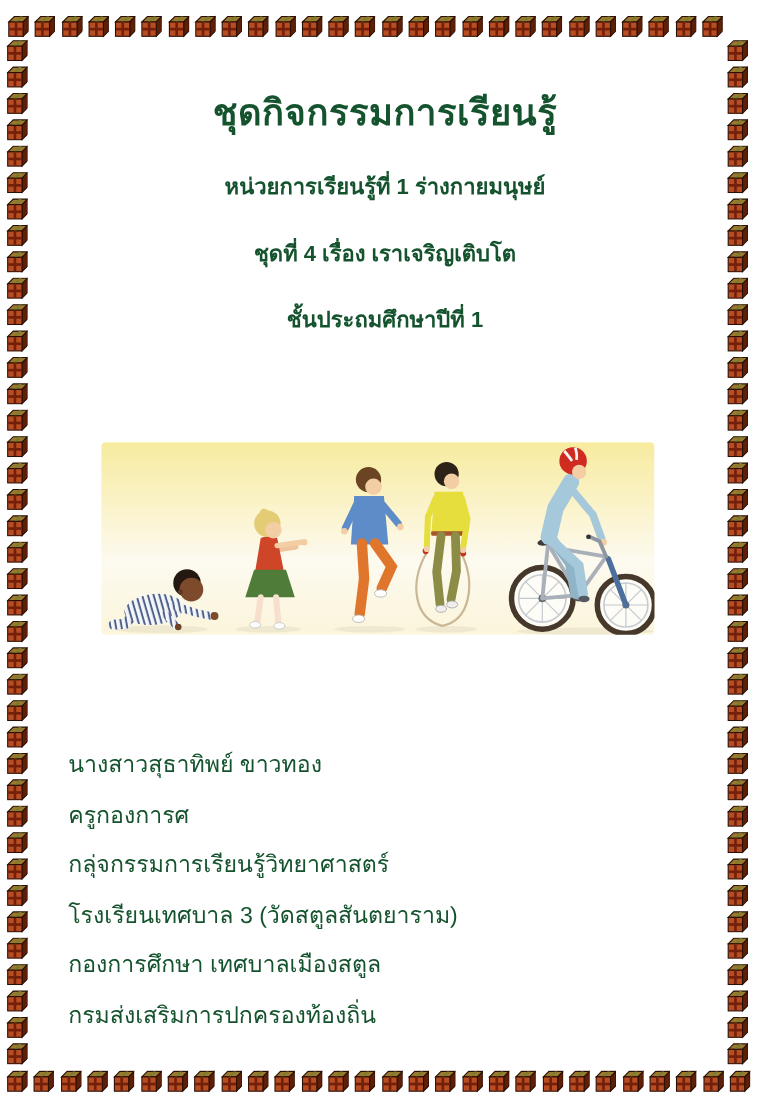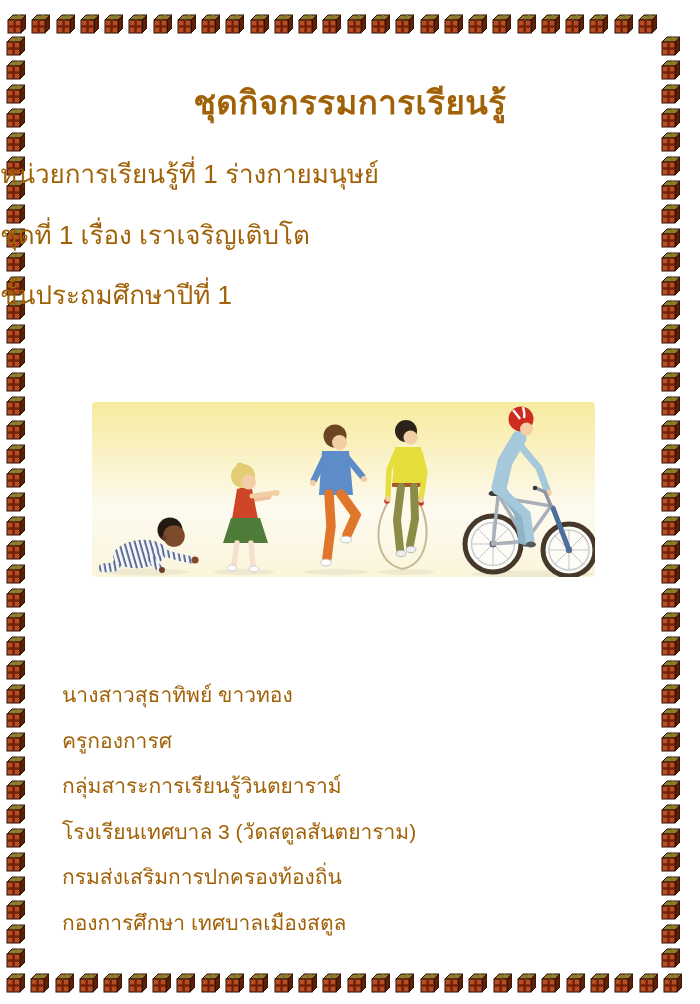--- a/index.html
+++ b/index.html
@@ -2,39 +2,39 @@
 <html lang="th" style="--gift-front: #b84d22; --gift-ribbon: #73200b; --gift-top: #9a7a2e; --gift-topribbon: #7c7c30; --gift-side: #5e1f08; --gift-outline: #2a0f05; --illus-top: #f7eb9e; --illus-mid: #fdfaf0; --illus-bottom: #fbf5da;"><head>
 <meta charset="utf-8">
 <style>
   html,body{margin:0;padding:0;}
   body{
     width:700px;height:1004px;
     background:#ffffff;
     font-family:"Liberation Sans","DejaVu Sans",sans-serif;
     position:relative;
   }
-  .page{position:absolute;inset:0;overflow:hidden;background:#ffffff;color:#a16207;}
+  .page{position:absolute;inset:0;overflow:hidden;background:#ffffff;color:#14532d;}
 
   
   .strip{position:absolute;display:flex;justify-content:space-between;}
   .strip.v{flex-direction:column;}
   .strip-top{left:6px;top:14px;width:651px;height:20px;}
   .strip-bottom{left:5px;top:973px;width:677px;height:20px;}
   .strip-left{left:5px;top:36px;width:20px;height:932px;}
   .strip-right{left:660px;top:36px;width:20px;height:932px;}
   .gift{width:20px;height:20px;flex:0 0 auto;}
 
   
   .title{
     position:absolute;top:76px;left:0;right:0;margin:0;
     text-align:center;font-size:33px;font-weight:700;letter-spacing:0.5px;
   }
   .sub{
     position:absolute;left:0;right:0;margin:0;
-    text-align:left;font-size:26px;font-weight:400;
+    text-align:center;font-size:20px;font-weight:700;
   }
   .sub-1{top:153px;} .sub-2{top:214px;} .sub-3{top:274px;}
 
   
   .illus{position:absolute;left:92px;top:402px;width:503px;height:175px;}
   .illus svg{display:block;border-radius:4px;}
 
   
   .credits{position:absolute;left:62px;top:672px;}
   .credits p{
@@ -1244,21 +1244,21 @@
     <polygon points="15,6 20,1 20,14 15,19" style="fill:var(--gift-side)" stroke="var(--gift-outline)" stroke-width="1"></polygon>
     <polygon points="7.4,6 12.4,1 14.8,1 9.8,6" style="fill:var(--gift-topribbon)"></polygon>
     <rect x="2" y="6" width="13" height="13" style="fill:var(--gift-front)" stroke="var(--gift-outline)" stroke-width="1"></rect>
     <rect x="7.4" y="6.5" width="2.4" height="12" style="fill:var(--gift-ribbon)"></rect>
     <rect x="2.5" y="11.3" width="12" height="2.4" style="fill:var(--gift-ribbon)"></rect>
   </svg>
 </div>
 
   <h1 class="title">ชุดกิจกรรมการเรียนรู้</h1>
   <div class="sub sub-1">หน่วยการเรียนรู้ที่ 1 ร่างกายมนุษย์</div>
-  <div class="sub sub-2">ชุดที่ 1 เรื่อง เราเจริญเติบโต</div>
+  <div class="sub sub-2">ชุดที่ 4 เรื่อง เราเจริญเติบโต</div>
   <div class="sub sub-3">ชั้นประถมศึกษาปีที่ 1</div>
 
   <div class="illus">
     <svg width="503" height="175" viewBox="0 0 503 175">
       <defs>
         <linearGradient id="bg" x1="0" y1="0" x2="0" y2="1">
           <stop offset="0" style="stop-color:var(--illus-top)"></stop>
           <stop offset="0.62" style="stop-color:var(--illus-mid)"></stop>
           <stop offset="1" style="stop-color:var(--illus-bottom)"></stop>
         </linearGradient>
@@ -1380,19 +1380,19 @@
         <circle cx="434.5" cy="27" r="6.5" fill="#f3cda4"></circle>
         <path d="M459,104 L453,90 L444,86" fill="none" stroke="#8f97a2" stroke-width="3.5" stroke-linecap="round"></path>
         <circle cx="443" cy="86" r="2.2" fill="#333333"></circle>
       </g>
     </svg>
   </div>
 
   <div class="credits">
     <p>นางสาวสุธาทิพย์ ขาวทอง</p>
     <p>ครูกองการศ</p>
-    <p>กลุ่มสาระการเรียนรู้วินตยาราม์</p>
+    <p>กลุ่จกรรมการเรียนรู้วิทยาศาสตร์</p>
     <p>โรงเรียนเทศบาล 3 (วัดสตูลสันตยาราม)</p>
+    <p>กองการศึกษา เทศบาลเมืองสตูล</p>
     <p>กรมส่งเสริมการปกครองท้องถิ่น</p>
-    <p>กองการศึกษา เทศบาลเมืองสตูล</p>
   </div>
 
 </div>
 
 </body></html>

